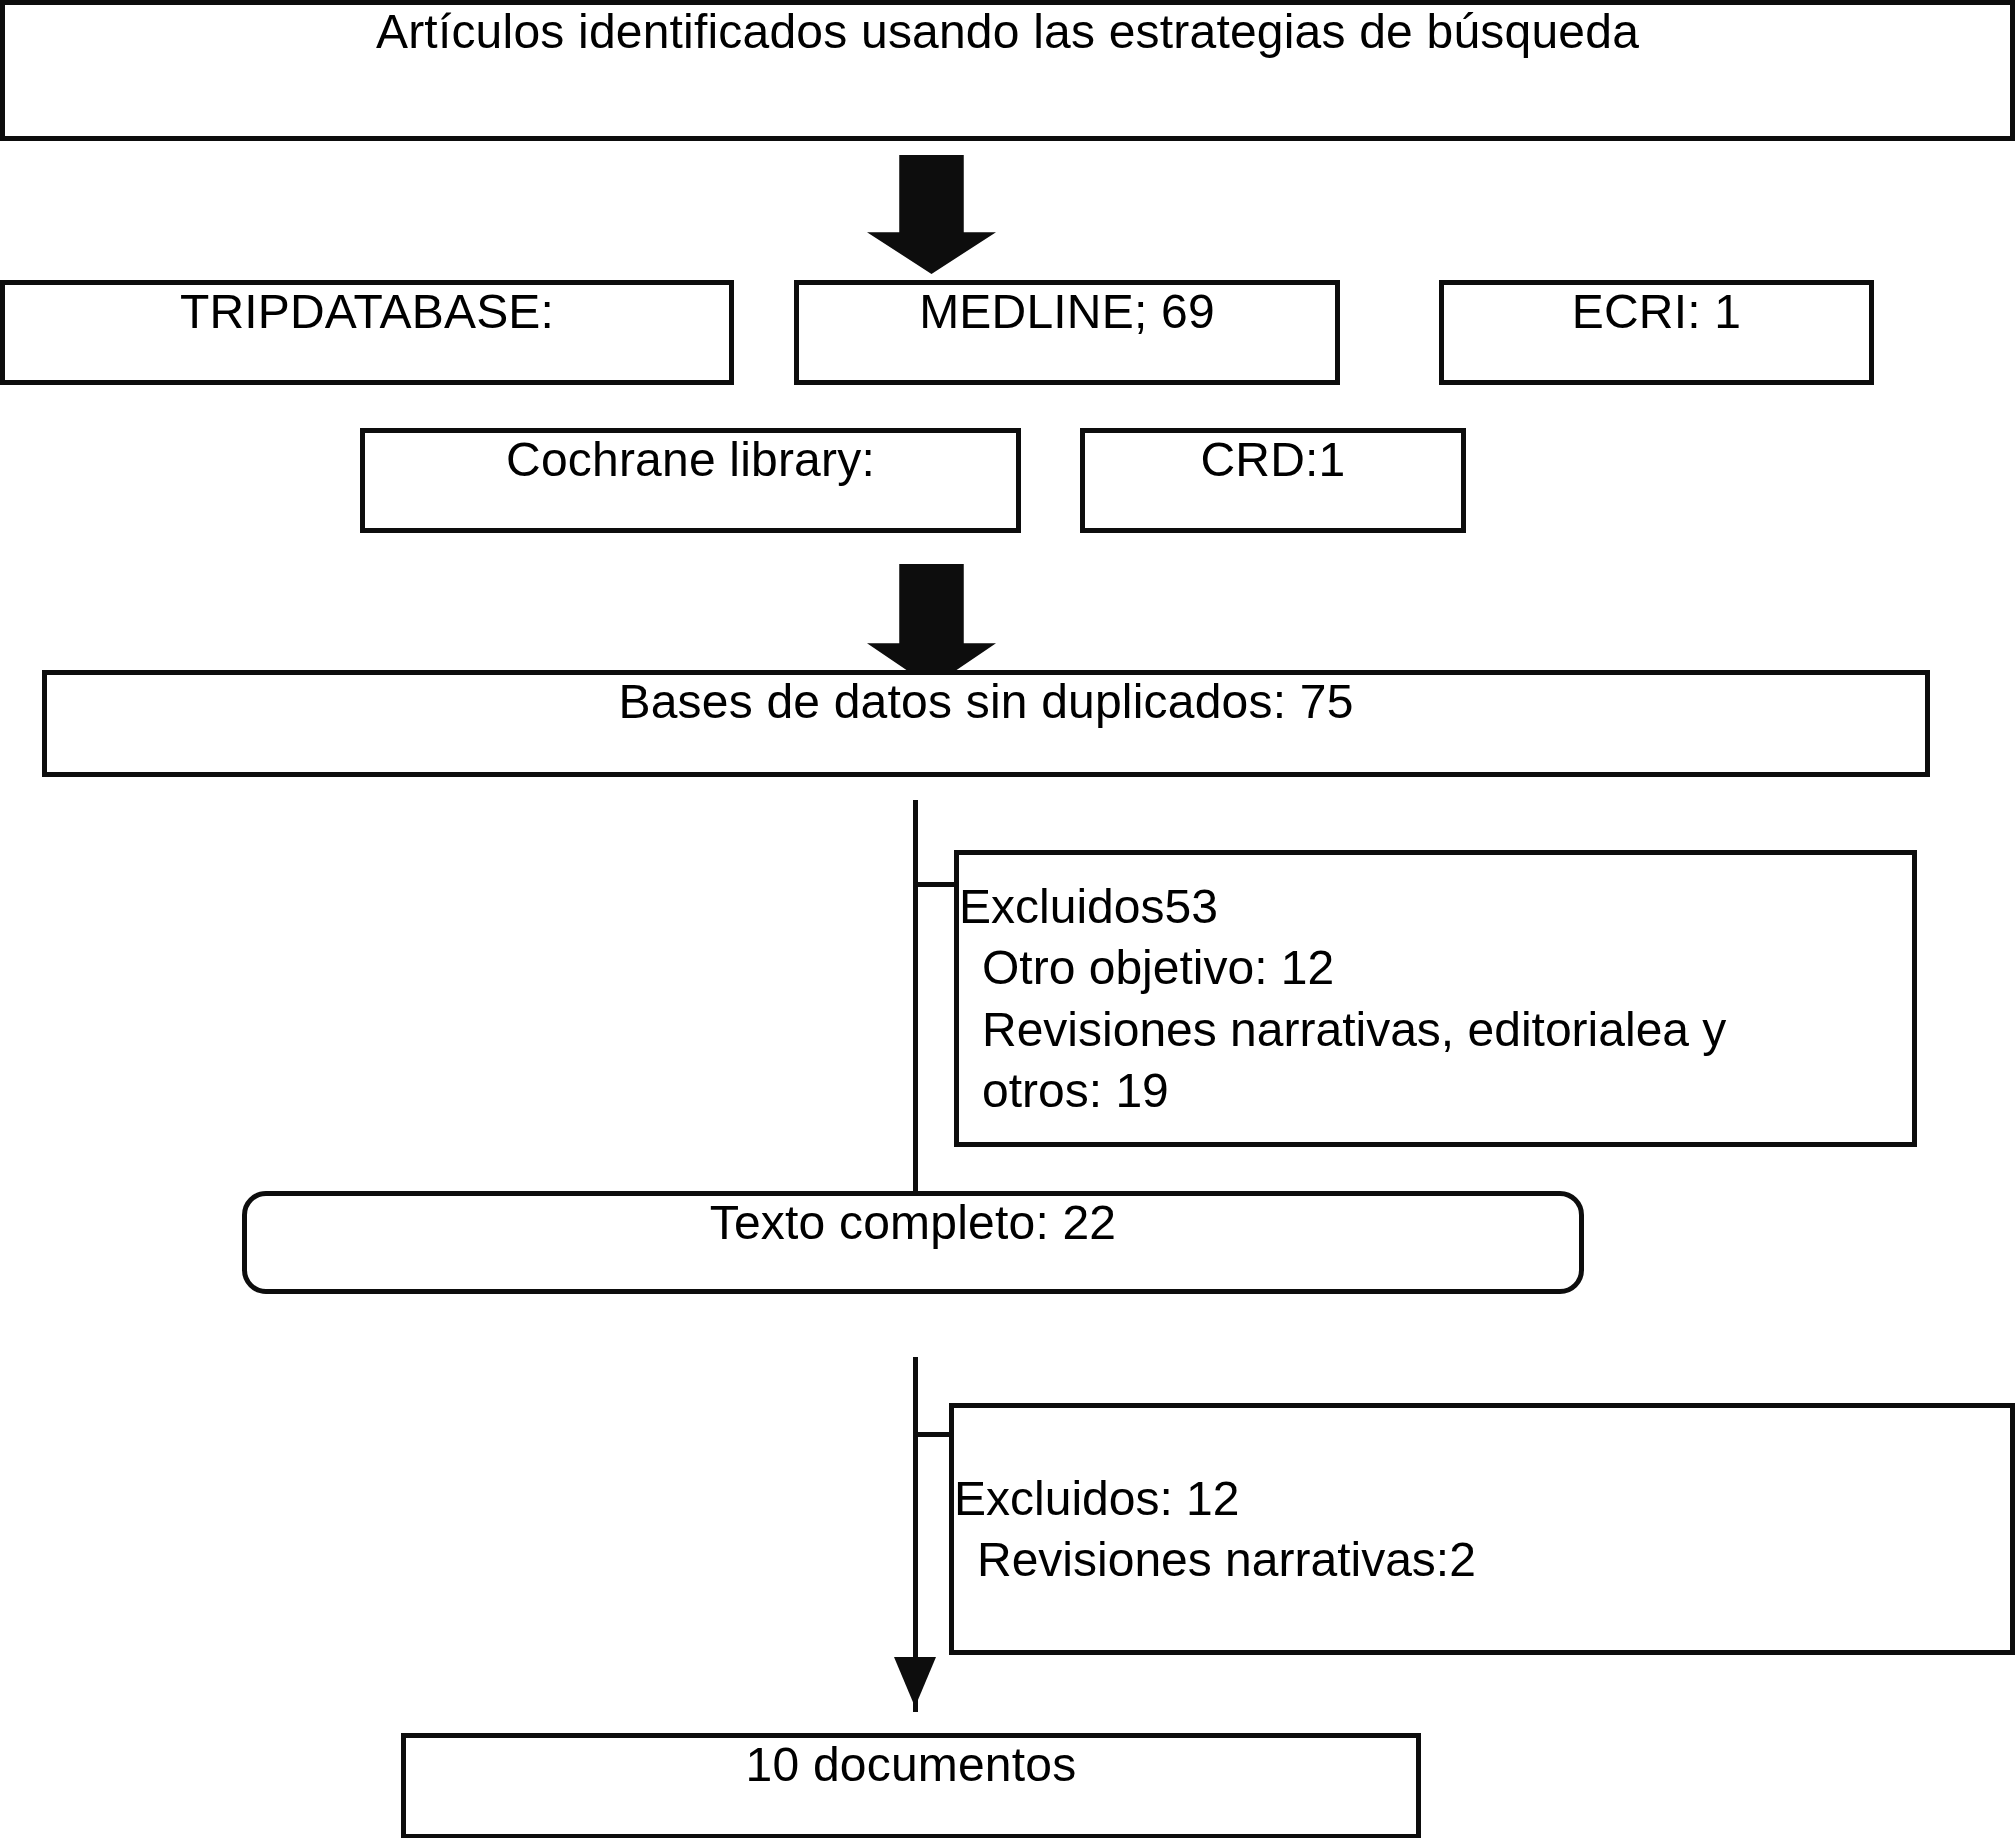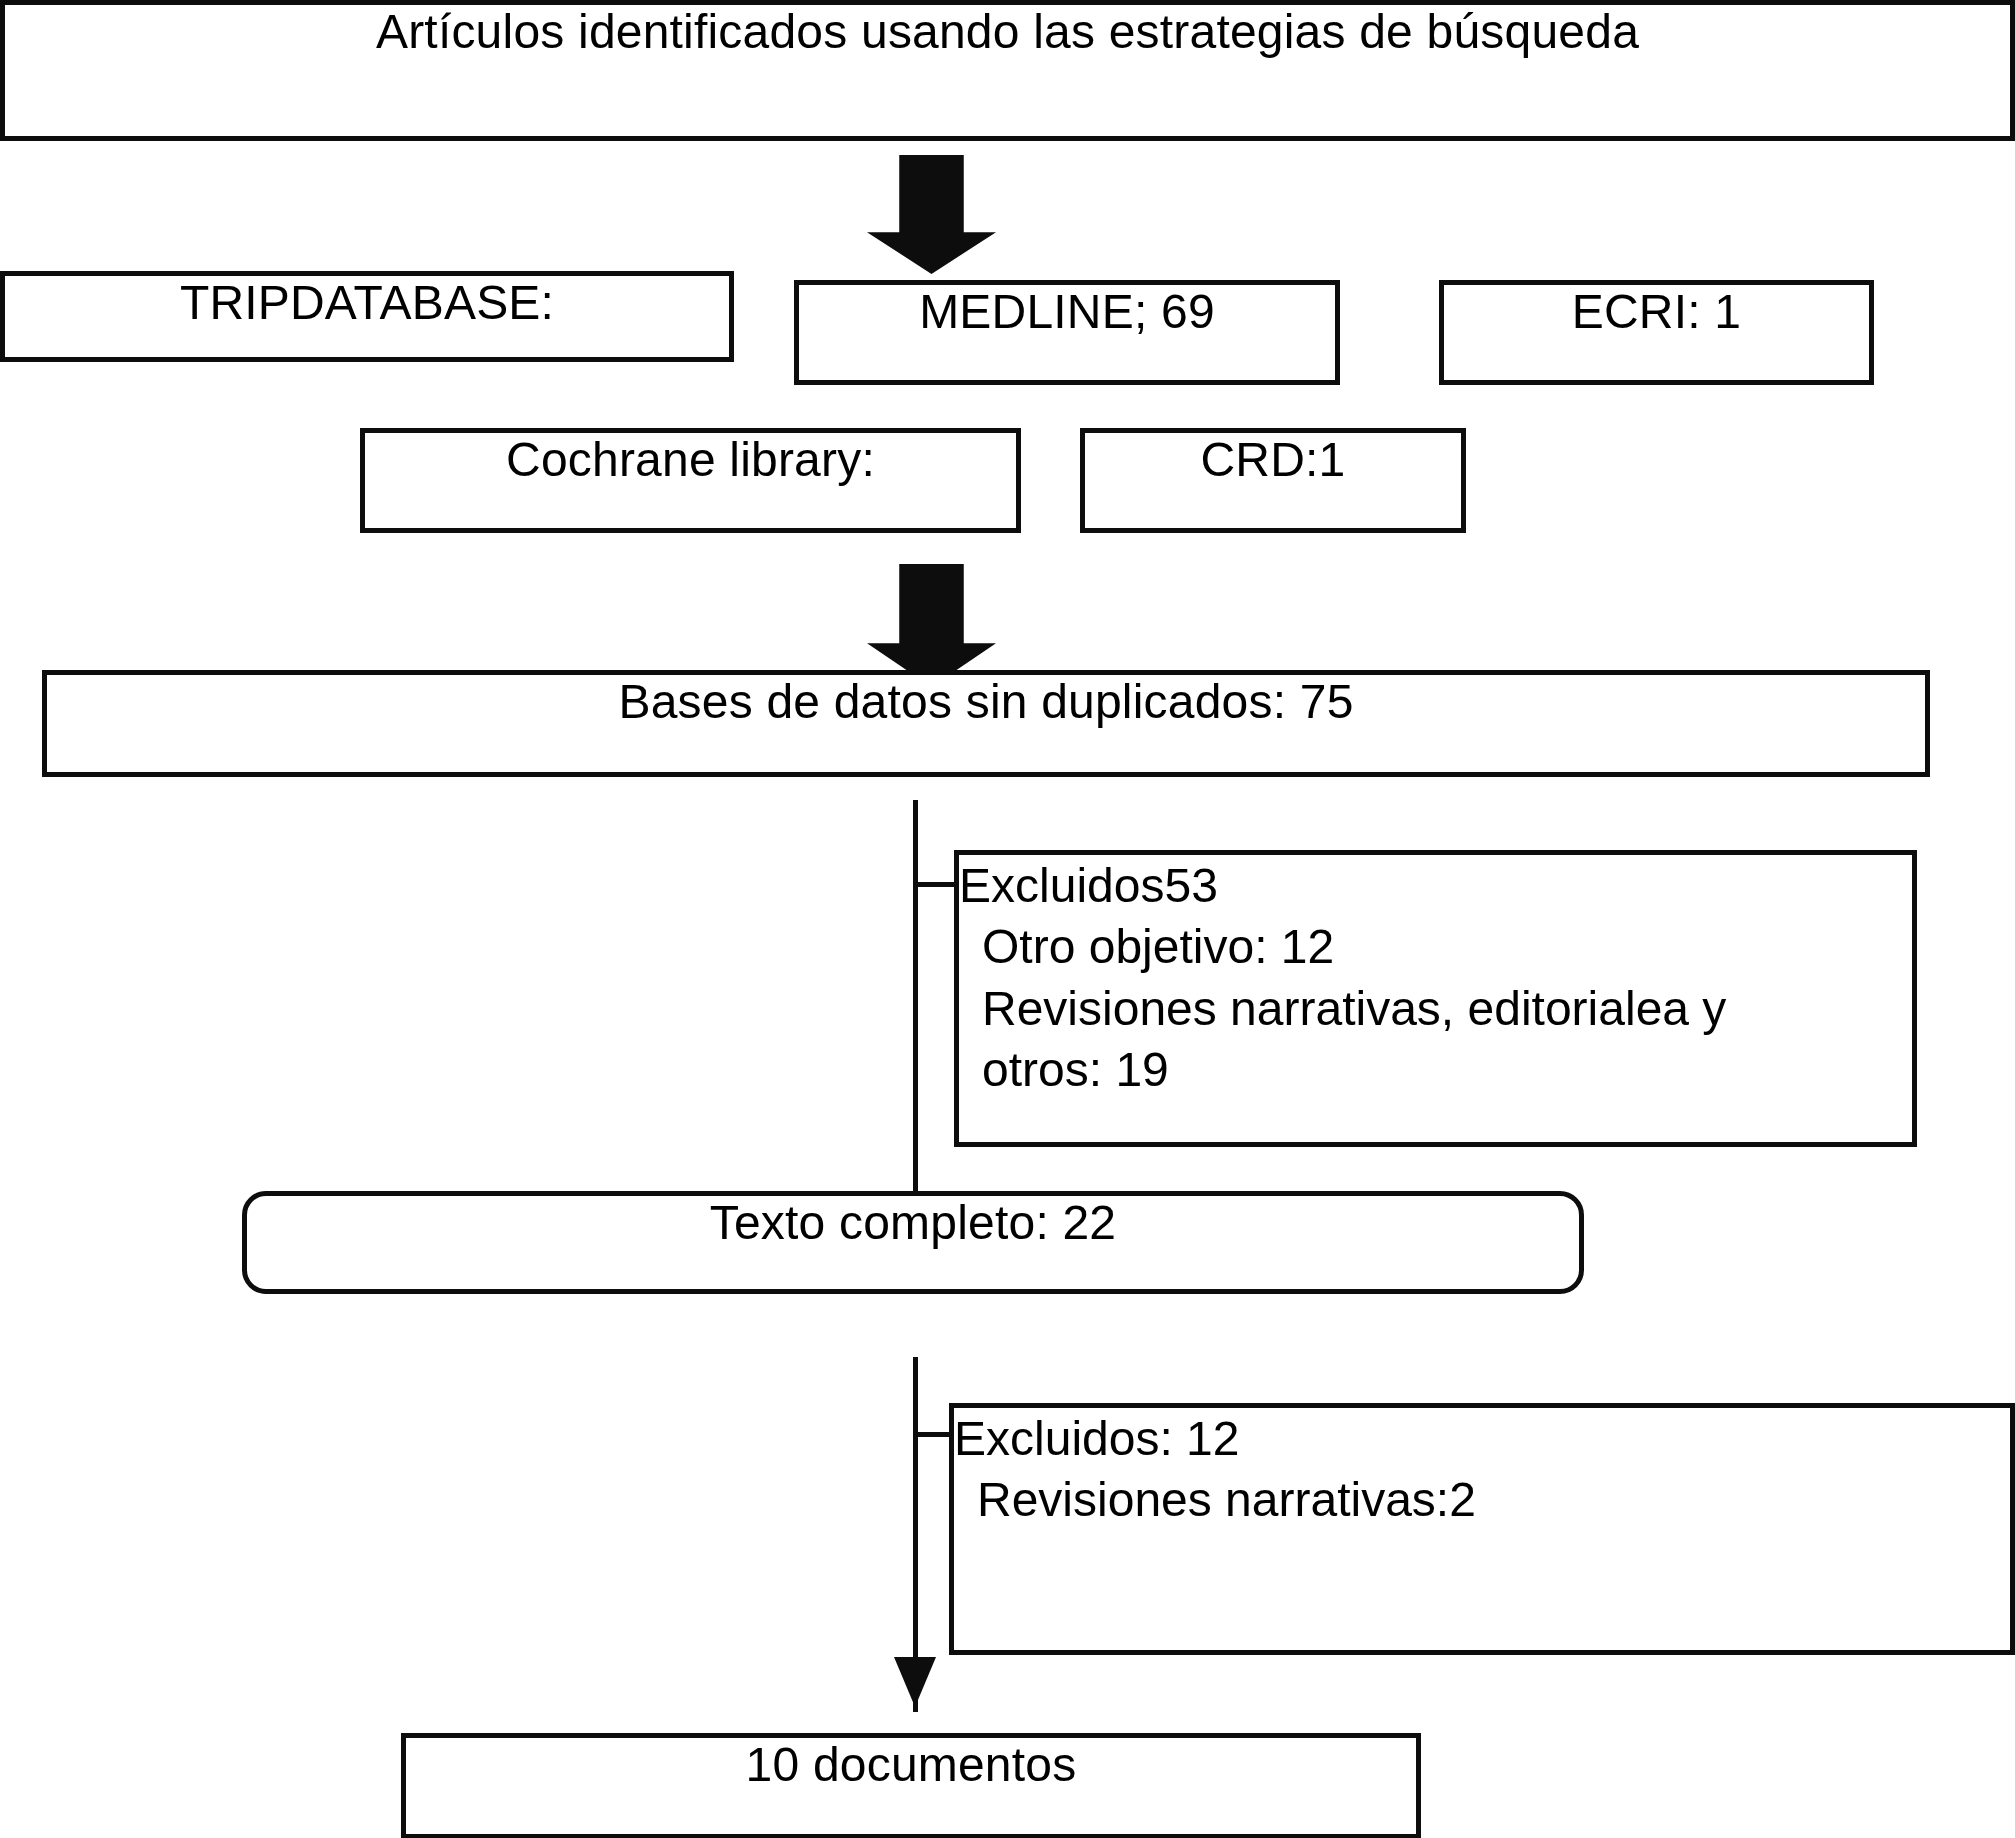--- a/index.html
+++ b/index.html
@@ -29,38 +29,38 @@
   }
   .node .label {
     font-size: 48px;
     line-height: 1.12;
     text-align: center;
     white-space: pre;
     letter-spacing: 0.2px;
   }
   .node.left-align {
     justify-content: flex-start;
-    align-items: flex-start;
+    align-items: center;
   }
   .label-lines {
     display: block;
   }
   .label-lines span {
     display: block;
     font-size: 48px;
     line-height: 1.28;
     white-space: pre;
   }
   .indent1 {
     padding-left: 23px;
   }
 
   
   #box-identificados { left: 0px; top: 0px; width: 2015px; height: 141px; }
-  #box-tripdatabase  { left: 0px; top: 271px; width: 734px; height: 91px; }
+  #box-tripdatabase  { left: 0px; top: 280px; width: 734px; height: 105px; }
   #box-medline       { left: 794px; top: 280px; width: 546px; height: 105px; }
   #box-ecri          { left: 1439px; top: 280px; width: 435px; height: 105px; }
   #box-cochrane      { left: 360px; top: 428px; width: 661px; height: 105px; }
   #box-crd           { left: 1080px; top: 428px; width: 386px; height: 105px; }
   #box-bases         { left: 42px; top: 670px; width: 1888px; height: 107px; }
   #box-excluidos-1   { left: 954px; top: 850px; width: 963px; height: 297px; }
   #box-texto         { left: 242px; top: 1191px; width: 1342px; height: 103px; border-radius: 24px; }
   #box-excluidos-2   { left: 949px; top: 1403px; width: 1066px; height: 252px; }
   #box-documentos    { left: 401px; top: 1733px; width: 1020px; height: 106px; }
 

